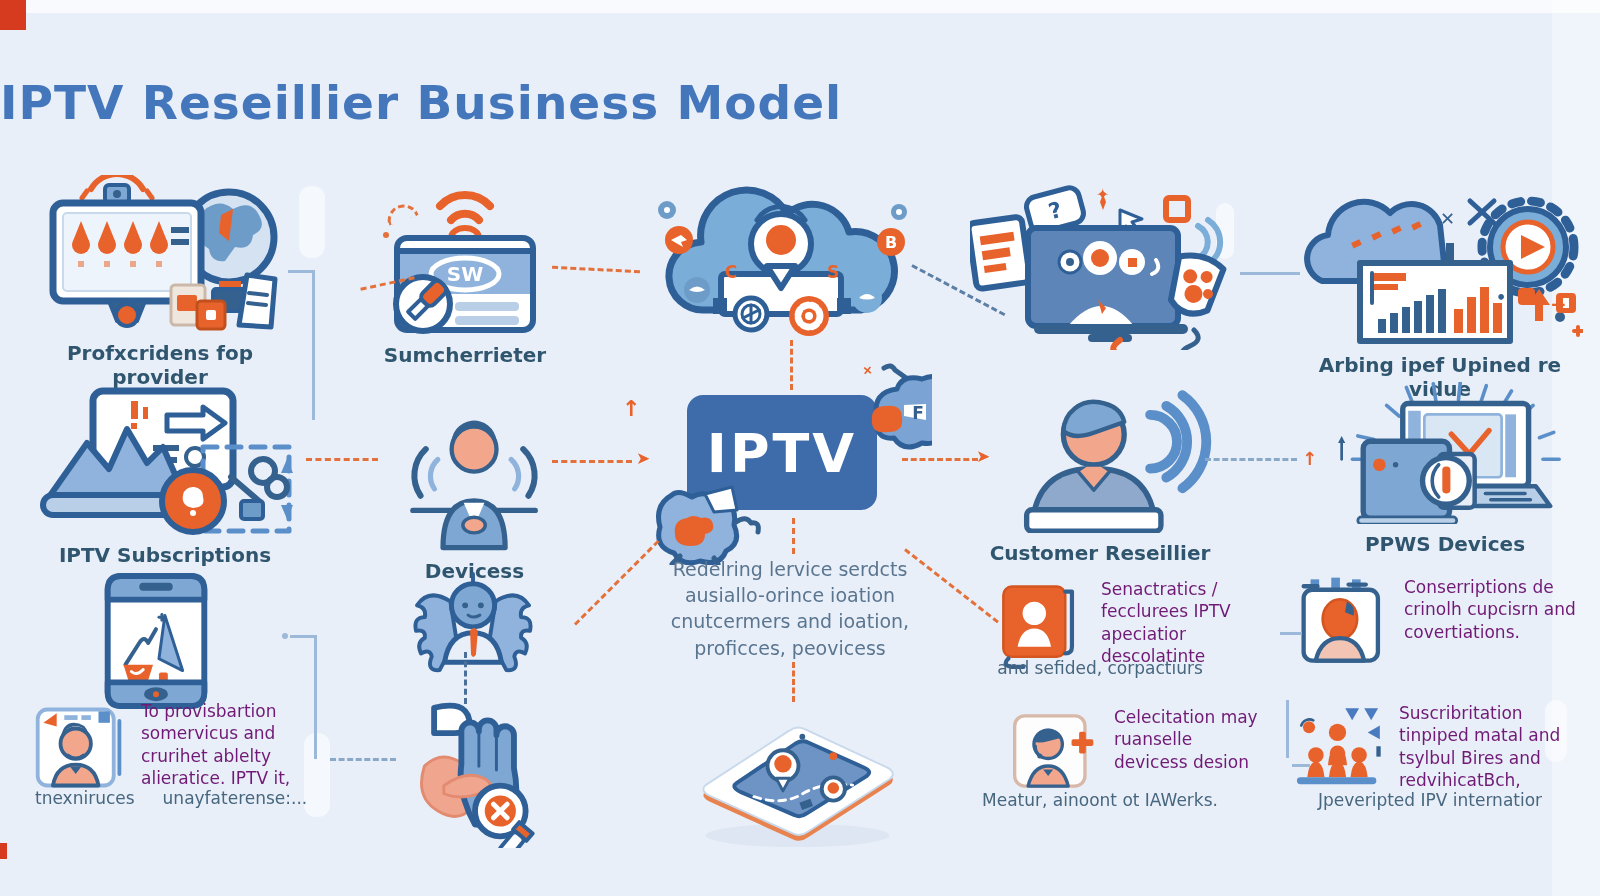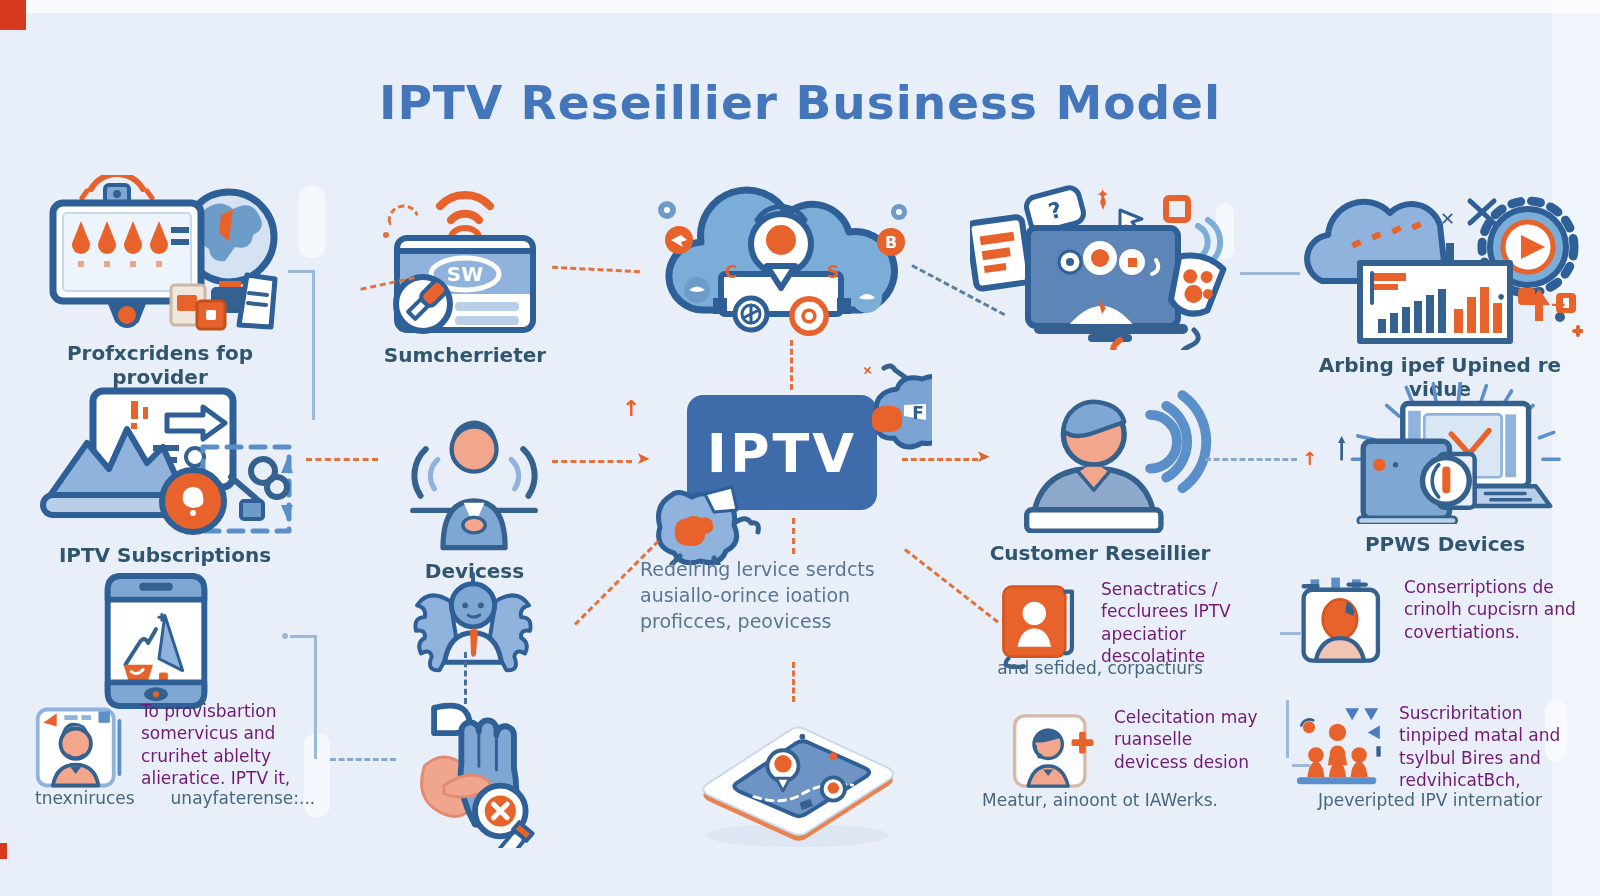--- a/index.html
+++ b/index.html
@@ -1,26 +1,26 @@
 <!DOCTYPE html>
 <html><head>
 <meta charset="utf-8">
 <style>
   html,body{margin:0;padding:0;background:#ffffff}
   .stage{position:relative;width:1600px;height:896px;background:#e9eff9;overflow:hidden;
          font-family:"DejaVu Sans","Liberation Sans",sans-serif;color:#30566f}
-  .title{position:absolute;top:44px;left:0;width:100%;text-align:center;
+  .title{position:absolute;top:44px;left:0;width:100%;text-align:left;
          font-size:47px;font-weight:600;color:#4376ba;letter-spacing:1px}
   .node{position:absolute;display:flex;flex-direction:column;align-items:center}
   .node .label{margin-top:8px;font-size:20px;font-weight:600;color:#30566f;text-align:center;line-height:1.2}
-  .desc{position:absolute;text-align:left;font-size:19px;color:#5a7590;line-height:1.38}
+  .desc{position:absolute;text-align:center;font-size:19px;color:#5a7590;line-height:1.38}
   .note{position:absolute;display:flex;gap:14px;align-items:flex-start}
   .note .txt{font-size:17px;color:#701a75;line-height:1.32}
   .footerline{position:absolute;font-size:17px;color:#47677f;text-align:center}
-  .caps{position:absolute;display:flex;gap:36px;font-size:17px;color:#47677f}
+  .caps{position:absolute;display:flex;gap:28px;font-size:17px;color:#47677f}
   .lh,.lv{position:absolute}
   .glyph{position:absolute;font-weight:bold}
   .ghost{position:absolute;background:rgba(255,255,255,.55);border-radius:12px}
   svg{display:block}
 </style>
 </head>
 <body>
 
 <div class="stage">
 
@@ -327,20 +327,21 @@
       <path d="M128,92 a26,26 0 0 0 0,36" fill="none" stroke="#35618f" stroke-width="4"></path>
       <rect x="132" y="94" width="9" height="30" rx="4" fill="#E8622C"></rect>
       <rect x="38" y="150" width="110" height="8" rx="4" fill="#b9cfe8" stroke="#35618f" stroke-width="3"></rect>
     </svg>
     <div class="label">PPWS Devices</div>
   </div>
 
   <div class="desc" style="left:640px;top:556px;width:300px">
     <div>Redelring lervice serdcts</div>
     <div>ausiallo-orince ioation</div>
+    <div>cnutcermers and ioation,</div>
     <div>proficces, peovicess</div>
   </div>
 
   <svg style="position:absolute;left:100px;top:572px" width="112" height="138" viewBox="0 0 110 140" stroke-linecap="round" stroke-linejoin="round">
     <rect x="6" y="4" width="98" height="132" rx="14" fill="#fff" stroke="#2E5F96" stroke-width="6"></rect>
     <path d="M6,18 q0,-14 14,-14 h70 q14,0 14,14 v10 h-98 z" fill="#7fa7d3" stroke="#2E5F96" stroke-width="6"></path>
     <rect x="38" y="11" width="34" height="8" rx="4" fill="#35618f"></rect>
     <rect x="14" y="32" width="82" height="78" fill="#fff"></rect>
     <path d="M24,94 L38,72 Q43,64 47,72 L55,58" fill="none" stroke="#35618f" stroke-width="4"></path>
     <line x1="58" y1="46" x2="64" y2="46" stroke="#35618f" stroke-width="3"></line>

